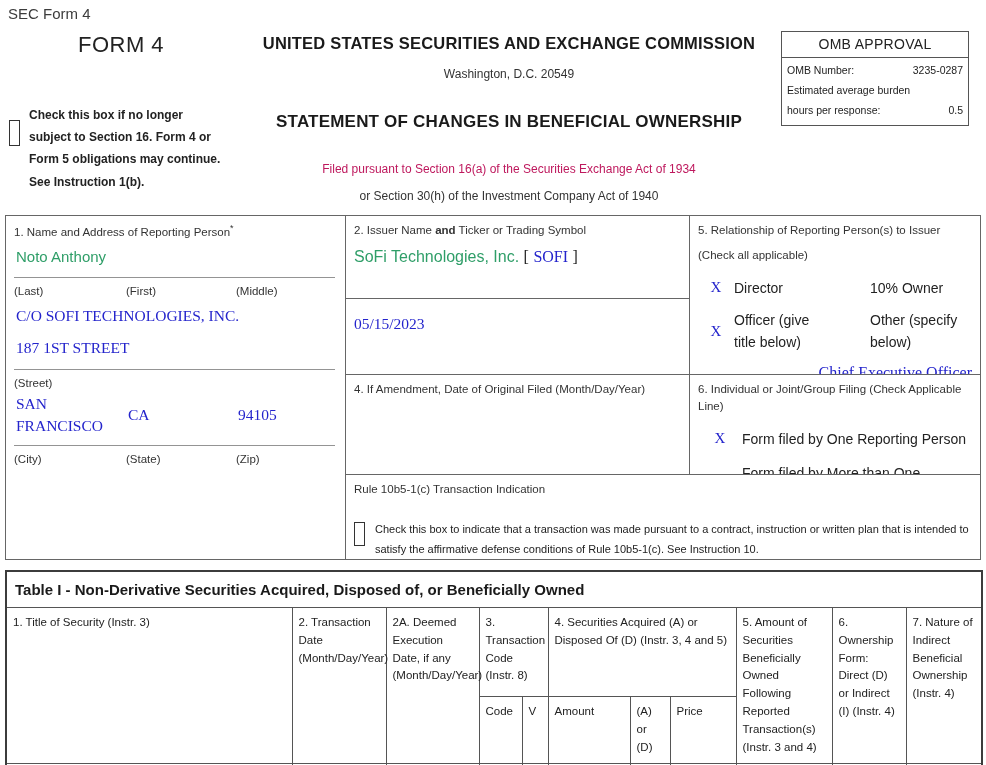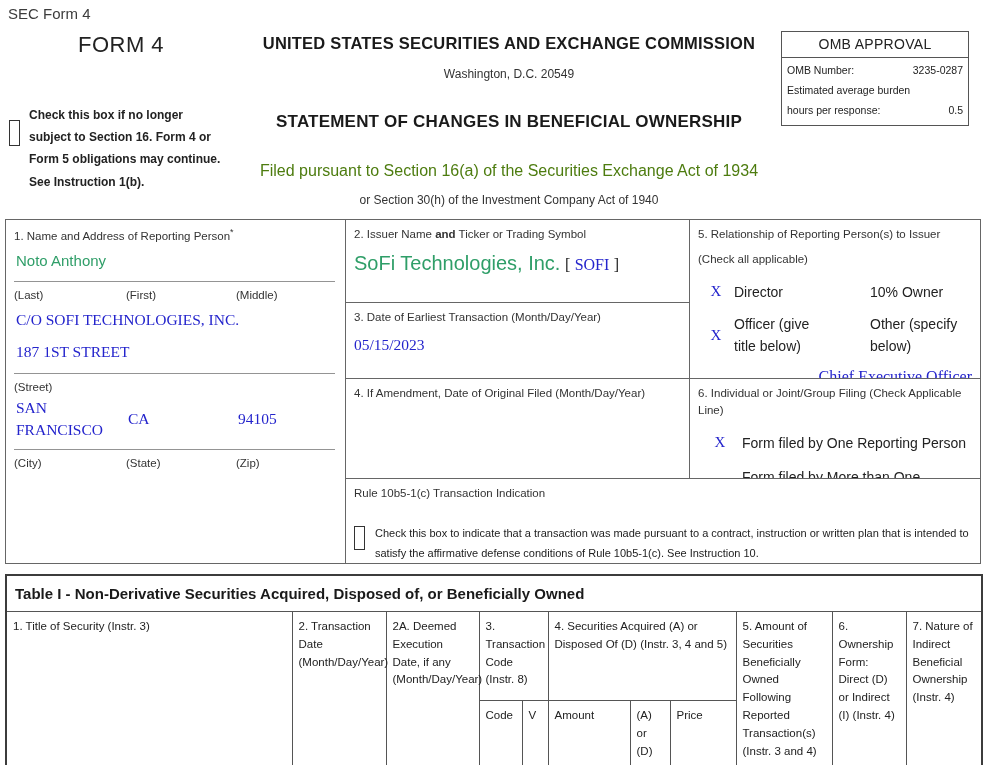--- a/index.html
+++ b/index.html
@@ -14,21 +14,21 @@
   
   .hdr { display:grid; grid-template-columns:232px 1fr 200px; margin:0 5px; }
   .form4 { margin-top:8px; text-align:center; font-size:22px; font-weight:normal; color:#222; letter-spacing:.5px; }
   .chk-block { display:flex; gap:9px; margin:46px 0 0 4px; }
   .checkbox-tall { width:11px; height:26px; border:1.5px solid #333; margin-top:16px; flex:0 0 auto; background:#fff; }
   .chk-text { font-size:12px; line-height:1.85; color:#222; width:196px;font-weight:bold; }
   .hdr-center { text-align:center; }
   .commission { margin-top:10px; font-size:16.5px; font-weight:bold; color:#1a1a1a; letter-spacing:.2px; }
   .location { margin-top:14px; font-size:12px; color:#333; }
   .statement { margin-top:31px; font-size:17px; font-weight:bold; color:#1a1a1a; letter-spacing:.2px; }
-  .filed1 { margin-top:30px; font-size:16px; color:#4d7c0f; }
+  .filed1 { margin-top:30px; font-size:12px; color:#be185d; }
   .filed2 { margin-top:13px; font-size:12px; color:#333; }
   .omb-box { margin-top:7px; width:188px; border:1px solid #555; }
   .omb-title { text-align:center; font-size:14px; color:#222; padding:4px 0 5px 0; border-bottom:1px solid #555; letter-spacing:.3px; }
   .omb-rows { padding:3px 5px 4px 5px; font-size:10.5px; color:#222; }
   .omb-row { display:flex; justify-content:space-between; line-height:1.9; }
 
   
   .form-grid {
     margin:12px 5px 0 5px;
     border:1px solid #666;
@@ -148,29 +148,28 @@
     <div class="triple">
       <span>(City)</span>
       <span>(State)</span>
       <span>(Zip)</span>
     </div>
   </div>
 
   <div class="cell cell-s2">
     <div class="label"><span>2. Issuer Name </span><b>and</b><span> Ticker or Trading Symbol</span></div>
     <div class="issuer-line">
-      <span class="green-link" style="font-size:20px">SoFi Technologies, Inc.</span>
+      <span class="green-link" style="font-size:16px">SoFi Technologies, Inc.</span>
       <span class="ticker-brackets">[</span>
       <span class="serif-blue" style="font-size:16px">SOFI</span>
       <span class="ticker-brackets">]</span>
     </div>
   </div>
 
   <div class="cell cell-s3">
-    <div class="label">3. Date of Earliest Transaction (Month/Day/Year)</div>
     <div class="date-line serif-blue">05/15/2023</div>
   </div>
 
   <div class="cell cell-s4">
     <div class="label">4. If Amendment, Date of Original Filed (Month/Day/Year)</div>
   </div>
 
   <div class="cell cell-s5">
     <div class="label">5. Relationship of Reporting Person(s) to Issuer</div>
     <div class="label" style="margin-top:8px">(Check all applicable)</div>

